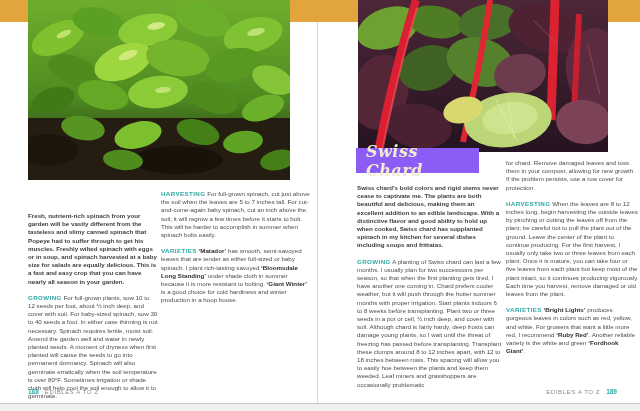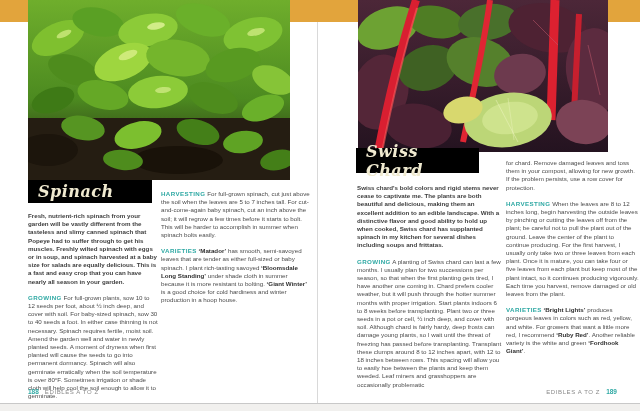--- a/index.html
+++ b/index.html
@@ -5,21 +5,21 @@
   html,body{margin:0;padding:0;background:#ffffff;}
   #spread{position:relative;width:640px;height:411px;background:#ffffff;overflow:hidden;
           font-family:"Liberation Sans",sans-serif;-webkit-font-smoothing:antialiased;}
   .gold-band{position:absolute;left:0;top:0;width:640px;height:22px;background:#E2A43C;z-index:2;}
   .spine{position:absolute;left:317px;top:0;width:1px;height:411px;background:#d9d9d9;z-index:1;}
   .bottom-edge{position:absolute;left:0;bottom:0;width:640px;height:7px;background:#f1f0ee;border-top:1px solid #c8c8c8;z-index:4;}
   .photo{position:absolute;z-index:3;overflow:hidden;}
   .photo svg{display:block;width:100%;height:100%;}
   #spinach-photo{left:28px;top:0;width:262px;height:180px;}
   #chard-photo{left:358px;top:0;width:250px;height:152px;}
-  .banner{position:absolute;background:#000000;z-index:5;display:flex;align-items:center;}
+  .banner{position:absolute;background:#8b5cf6;z-index:5;display:flex;align-items:center;}
   #spinach-banner{left:28px;top:180px;width:124px;height:23px;}
   #chard-banner{left:356px;top:148px;width:123px;height:25px;}
   .banner .title{font-family:"DejaVu Serif",serif;font-style:italic;font-weight:bold;
                  color:#F0EAD0;padding-left:10px;letter-spacing:0.5px;}
   #spinach-banner .title{font-size:16px;}
   #chard-banner .title{font-size:16px;}
   .col{position:absolute;z-index:3;color:#4b4b4b;font-size:6.2px;line-height:8.2px;text-align:left;}
   #l-col1{left:28px;top:212px;width:130px;}
   #l-col2{left:161px;top:190px;width:150px;}
   #r-col1{left:357px;top:184px;width:145px;}
@@ -113,23 +113,20 @@
       <ellipse cx="152" cy="118" rx="28" ry="16" fill="#d4e794" opacity="0.75" transform="rotate(-8 152 118)"></ellipse>
       <ellipse cx="105" cy="110" rx="20" ry="13" fill="#d8d86e" transform="rotate(-15 105 110)"></ellipse>
       <ellipse cx="226" cy="122" rx="28" ry="22" fill="#7c4356" transform="rotate(8 226 122)"></ellipse>
       <path d="M138,100 L160,142" stroke="#eef4c0" stroke-width="1" opacity="0.5"></path>
       <path d="M150,98 L156,140" stroke="#eef4c0" stroke-width="1" opacity="0.4"></path>
       <path d="M175,20 L200,45" stroke="#c45a6e" stroke-width="1" opacity="0.5"></path>
       <path d="M230,45 L242,95" stroke="#c45a6e" stroke-width="1" opacity="0.5"></path>
     </svg>
   </div>
 
-  <div class="banner" id="spinach-banner">
-    <span class="title">Spinach</span>
-  </div>
   <div class="banner" id="chard-banner">
     <span class="title">Swiss Chard</span>
   </div>
 
   <div class="col" id="l-col1">
     <p class="para intro">Fresh, nutrient-rich spinach from your garden will be vastly different from the tasteless and slimy canned spinach that Popeye had to suffer through to get his muscles. Freshly wilted spinach with eggs or in soup, and spinach harvested at a baby size for salads are equally delicious. This is a fast and easy crop that you can have nearly all season in your garden.</p>
     <p class="para"><span class="run-in">GROWING</span><span> For full-grown plants, sow 10 to 12 seeds per foot, about ½ inch deep, and cover with soil. For baby-sized spinach, sow 30 to 40 seeds a foot. In either case thinning is not necessary. Spinach requires fertile, moist soil. Amend the garden well and water in newly planted seeds. A moment of dryness when first planted will cause the seeds to go into permanent dormancy. Spinach will also germinate erratically when the soil temperature is over 80°F. Sometimes irrigation or shade cloth will help cool the soil enough to allow it to germinate.</span></p>
   </div>
 
   <div class="col" id="l-col2">

